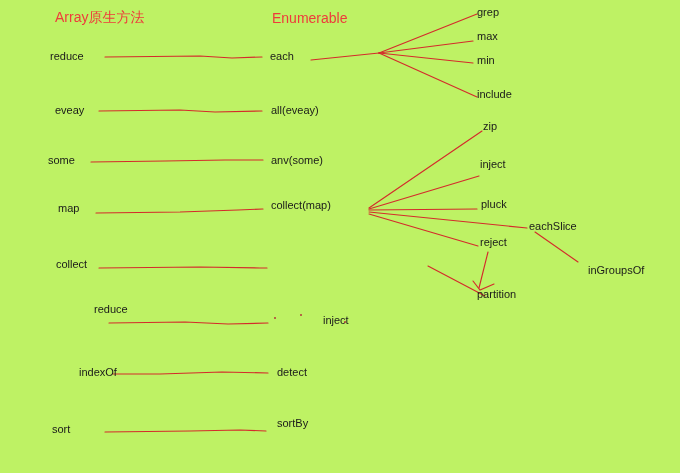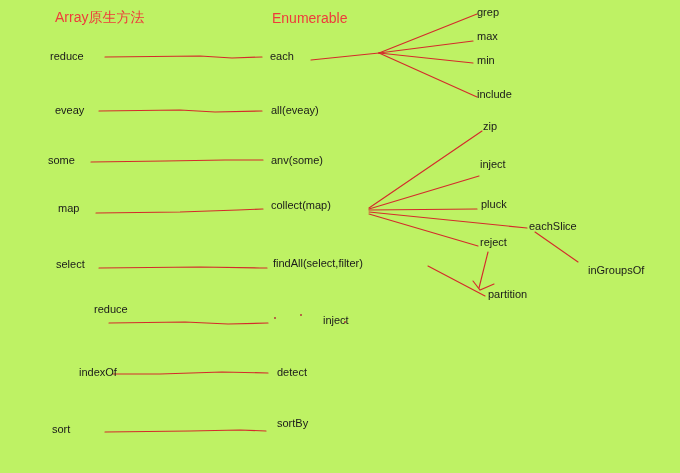--- a/index.html
+++ b/index.html
@@ -85,45 +85,44 @@
     </g>
   </svg>
 
   <div class="heading" style="left:55px; top:10px;">Array原生方法</div>
   <div class="heading" style="left:272px; top:11px;">Enumerable</div>
 
   <div class="node" style="left:50px;  top:51px;">reduce</div>
   <div class="node" style="left:55px;  top:105px;">eveay</div>
   <div class="node" style="left:48px;  top:155px;">some</div>
   <div class="node" style="left:58px;  top:203px;">map</div>
-  <div class="node" style="left:56px;  top:259px;">select</div>
+  <div class="node" style="left:56px;  top:259px;">collect</div>
   <div class="node" style="left:54px;  top:304px;margin-left:40px;">reduce</div>
   <div class="node" style="left:51px;  top:367px;margin-left:28px;">indexOf</div>
   <div class="node" style="left:52px;  top:424px;">sort</div>
 
   <div class="node" style="left:270px; top:51px;">each</div>
   <div class="node" style="left:271px; top:105px;">all(eveay)</div>
   <div class="node" style="left:271px; top:155px;">anv(some)</div>
   <div class="node" style="left:271px; top:200px;">collect(map)</div>
-  <div class="node" style="left:273px; top:258px;">findAll(select,filter)</div>
   <div class="node" style="left:279px; top:315px;margin-left:44px;">inject</div>
   <div class="node" style="left:277px; top:367px;">detect</div>
   <div class="node" style="left:277px; top:418px;">sortBy</div>
 
   <div class="node" style="left:477px; top:7px;">grep</div>
   <div class="node" style="left:477px; top:31px;">max</div>
   <div class="node" style="left:477px; top:55px;">min</div>
   <div class="node" style="left:477px; top:89px;">include</div>
 
   <div class="node" style="left:483px; top:121px;">zip</div>
   <div class="node" style="left:480px; top:159px;">inject</div>
   <div class="node" style="left:481px; top:199px;">pluck</div>
   <div class="node" style="left:529px; top:221px;">eachSlice</div>
   <div class="node" style="left:480px; top:237px;">reject</div>
-  <div class="node" style="left:488px; top:289px;text-align:center;">partition</div>
+  <div class="node" style="left:477px; top:289px;text-align:center;">partition</div>
 
   <div class="node" style="left:566px; top:265px;margin-left:22px;">inGroupsOf</div>
 
   <div class="speck" style="left:274px; top:317px;"></div>
   <div class="speck" style="left:300px; top:314px;"></div>
   <div class="speck" style="left:344px; top:321px;"></div>
 
 </div>
 
 </body></html>

